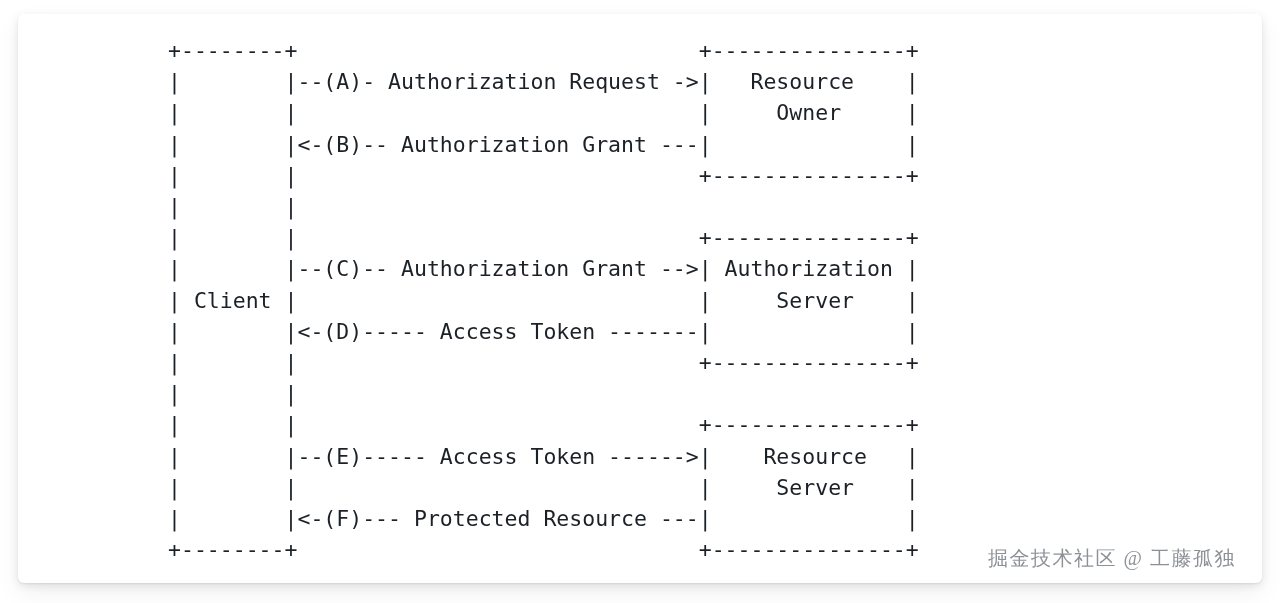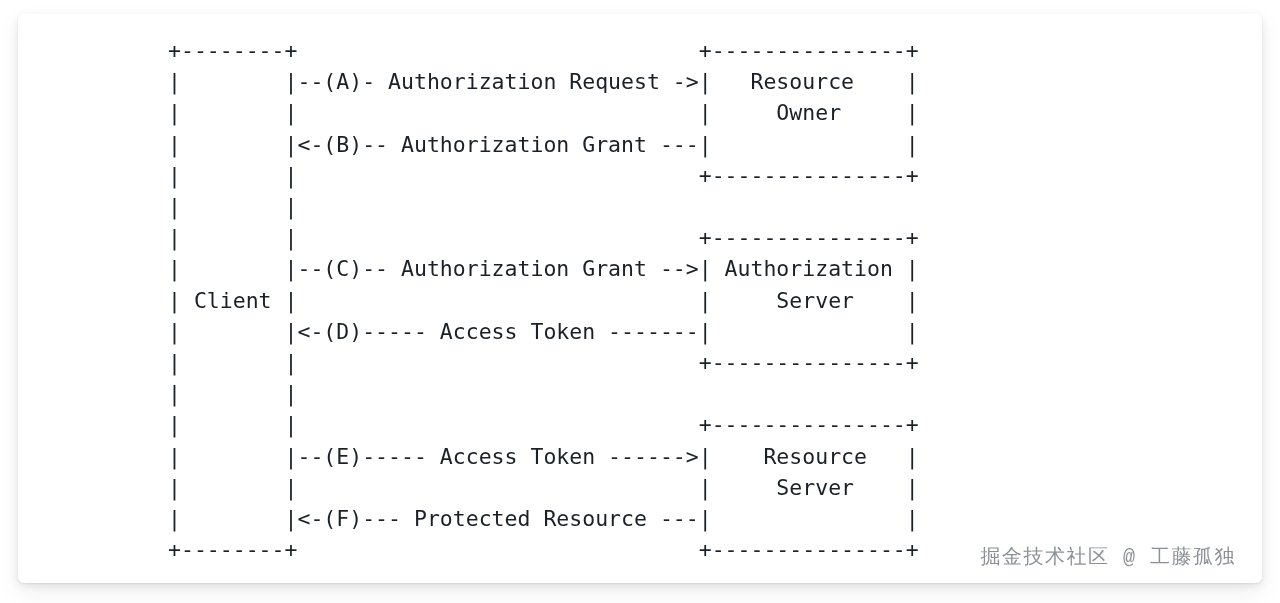--- a/index.html
+++ b/index.html
@@ -50,21 +50,21 @@
     white-space: pre;
     tab-size: 4;
     font-weight: 400;
   }
 
   
   #watermark {
     position: absolute;
     right: 26px;
     bottom: 12px;
-    font-family: Liberation Mono, monospace;
+    font-family: Liberation Serif, serif;
     font-size: 20px;
     line-height: 26px;
     color: #8d9196;
     letter-spacing: 1.5px;
     white-space: pre;
     user-select: none;
   }
 </style>
 </head>
 <body>

